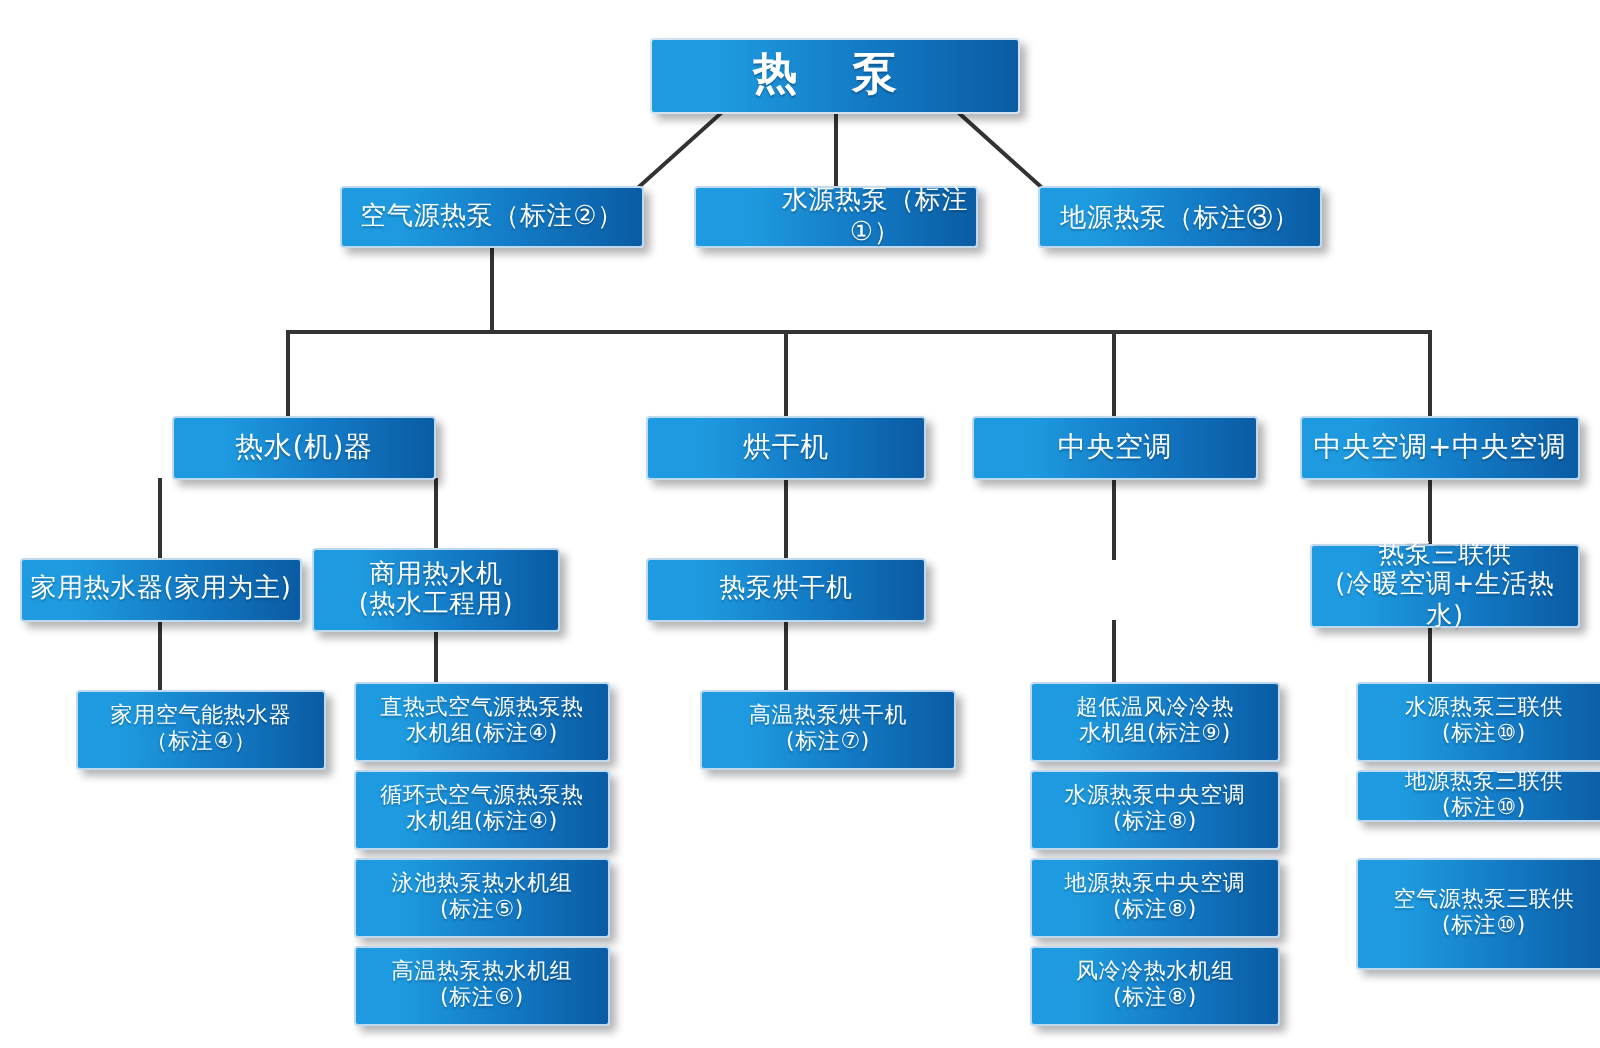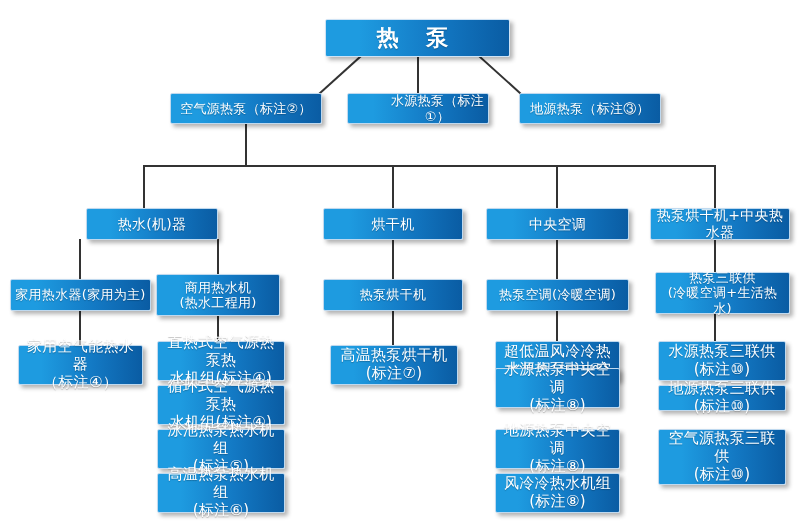--- a/index.html
+++ b/index.html
@@ -33,21 +33,21 @@
   }
   .node.root{
     font-size:22px;
     font-weight:bold;
     letter-spacing:10px;
     border:1px solid #cfe3f5;
   }
   .node.lvl2{font-size:13px;}
   .node.lvl3{font-size:14px;}
   .node.lvl4{font-size:13px;}
-  .node.lvl5{font-size:15px;}
+  .node.lvl5{font-size:11px;margin-left:20px;}
 </style>
 </head>
 <body>
 
 <div id="diagram">
 
   <svg id="edges" viewBox="0 0 800 524" xmlns="http://www.w3.org/2000/svg">
     <g stroke="#333333" stroke-width="2" fill="none" stroke-linecap="square">
 
       <line x1="360" y1="57" x2="320" y2="93"></line>
@@ -81,48 +81,47 @@
 
   <div class="node root" style="left:325px;top:19px;width:185px;height:38px;">热  泵</div>
 
   <div class="node lvl2" style="left:170px;top:93px;width:152px;height:31px;">空气源热泵（标注②）</div>
   <div class="node lvl2" style="left:347px;top:93px;width:142px;height:31px;padding-left:42px;">水源热泵（标注①）</div>
   <div class="node lvl2" style="left:519px;top:93px;width:142px;height:31px;font-family:Liberation Serif, serif;">地源热泵（标注③）</div>
 
   <div class="node lvl3" style="left:86px;top:208px;width:132px;height:32px;">热水(机)器</div>
   <div class="node lvl3" style="left:323px;top:208px;width:140px;height:32px;">烘干机</div>
   <div class="node lvl3" style="left:486px;top:208px;width:143px;height:32px;">中央空调</div>
-  <div class="node lvl3" style="left:650px;top:208px;width:140px;height:32px;">热泵烘干机+中央热水器</div>
+  <div class="node lvl3" style="left:650px;top:208px;width:140px;height:32px;">中央空调+中央空调</div>
 
   <div class="node lvl4" style="left:10px;top:279px;width:141px;height:32px;">家用热水器(家用为主)</div>
   <div class="node lvl4" style="left:156px;top:274px;width:124px;height:42px;">商用热水机
 (热水工程用)</div>
   <div class="node lvl4" style="left:323px;top:279px;width:140px;height:32px;">热泵烘干机</div>
-  <div class="node lvl4" style="left:486px;top:279px;width:143px;height:32px;">热泵空调(冷暖空调)</div>
   <div class="node lvl4" style="left:655px;top:272px;width:135px;height:42px;">热泵三联供
 (冷暖空调+生活热水)</div>
 
   <div class="node lvl5" style="left:18px;top:345px;width:125px;height:40px;">家用空气能热水器
 （标注④）</div>
 
   <div class="node lvl5" style="left:157px;top:341px;width:128px;height:40px;">直热式空气源热泵热
 水机组(标注④)</div>
   <div class="node lvl5" style="left:157px;top:385px;width:128px;height:40px;">循环式空气源热泵热
 水机组(标注④)</div>
   <div class="node lvl5" style="left:157px;top:429px;width:128px;height:40px;">泳池热泵热水机组
 (标注⑤)</div>
   <div class="node lvl5" style="left:157px;top:473px;width:128px;height:40px;">高温热泵热水机组
 (标注⑥)</div>
 
   <div class="node lvl5" style="left:330px;top:345px;width:128px;height:40px;">高温热泵烘干机
 (标注⑦)</div>
 
   <div class="node lvl5" style="left:495px;top:341px;width:125px;height:40px;">超低温风冷冷热
 水机组(标注⑨)</div>
-  <div class="node lvl5" style="left:495px;top:368px;width:125px;height:40px;">水源热泵中央空调
+  <div class="node lvl5" style="left:495px;top:385px;width:125px;height:40px;">水源热泵中央空调
 (标注⑧)</div>
   <div class="node lvl5" style="left:495px;top:429px;width:125px;height:40px;">地源热泵中央空调
 (标注⑧)</div>
   <div class="node lvl5" style="left:495px;top:473px;width:125px;height:40px;">风冷冷热水机组
 (标注⑧)</div>
 
   <div class="node lvl5" style="left:658px;top:341px;width:128px;height:40px;">水源热泵三联供
 (标注⑩)</div>
   <div class="node lvl5" style="left:658px;top:385px;width:128px;height:26px;">地源热泵三联供
 (标注⑩)</div>

